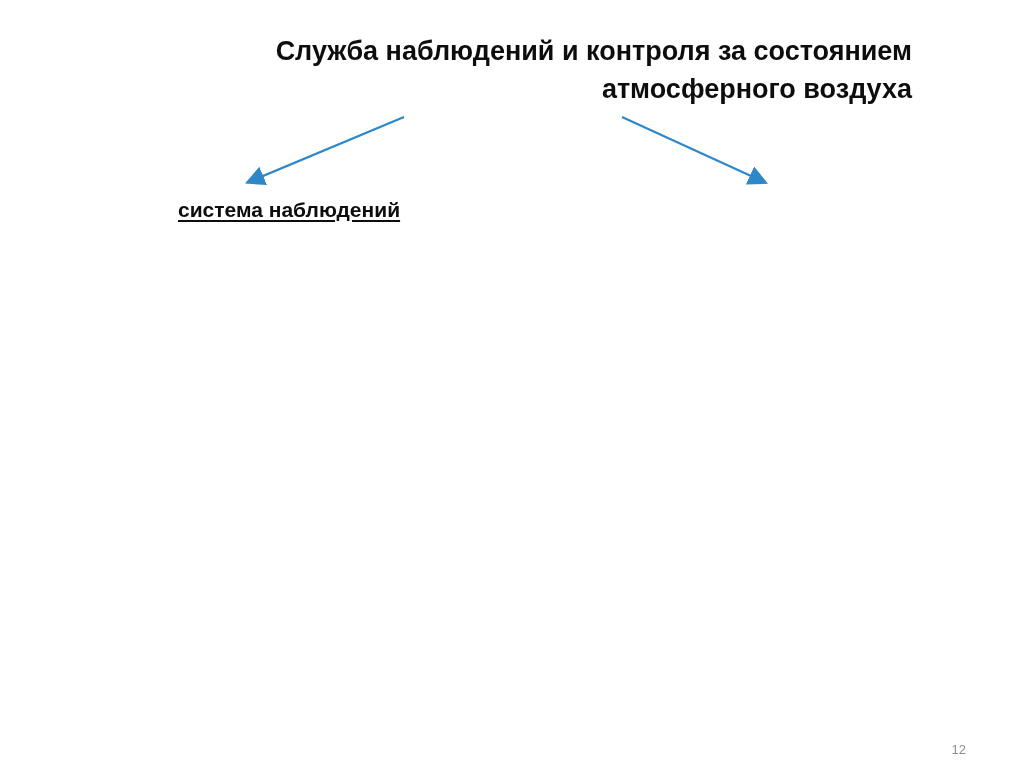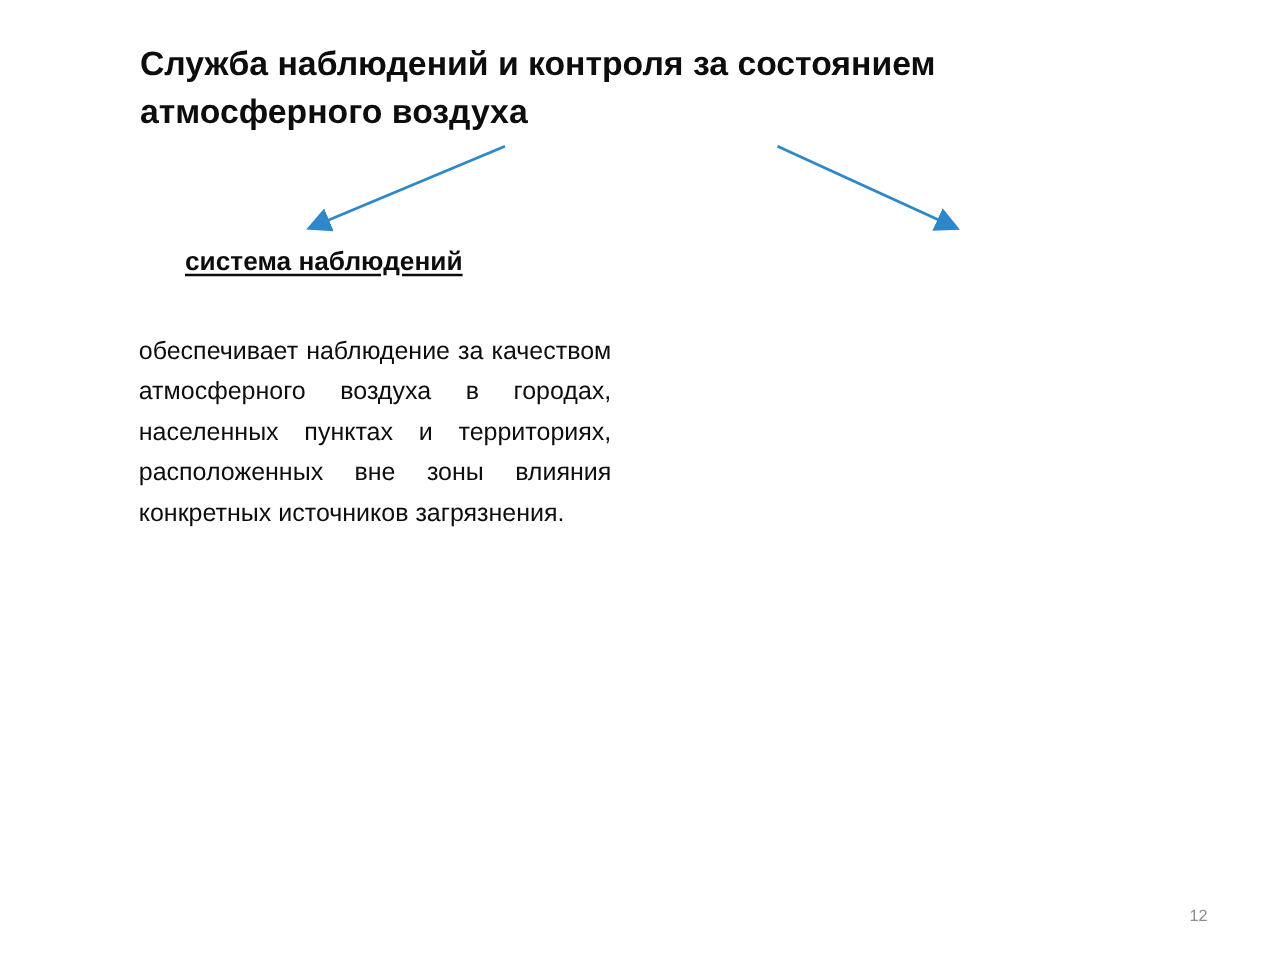--- a/index.html
+++ b/index.html
@@ -20,21 +20,21 @@
     position: absolute;
     inset: 0;
     background: #ffffff;
   }
 
   .title {
     position: absolute;
     left: 112px;
     top: 32px;
     width: 800px;
-    text-align: left;
+    text-align: right;
     font-size: 27px;
     font-weight: bold;
     line-height: 1.42;
     color: #0d0d0d;
   }
 
   .arrows {
     position: absolute;
     left: 0;
     top: 0;
@@ -44,39 +44,40 @@
   }
 
   .branch-head {
     position: absolute;
     font-size: 21px;
     font-weight: bold;
     text-decoration: underline;
     text-underline-offset: 3px;
     color: #0d0d0d;
     white-space: nowrap;
+    margin-left: 30px;
   }
   .branch-head.left  { left: 148px; top: 198px; }
   .branch-head.right { left: 655px; top: 198px; }
 
   .branch-body {
     position: absolute;
     font-size: 20px;
     line-height: 1.62;
     color: #0d0d0d;
     text-align: justify;
     text-align-last: left;
   }
   .branch-body.left  { left: 111px; top: 265px; width: 378px; }
   .branch-body.right { left: 601px; top: 265px; width: 342px; }
 
   .page-number {
     position: absolute;
     right: 58px;
-    bottom: 27px;
+    bottom: 10px;
     font-size: 13px;
     color: #8c8c8c;
   }
 </style>
 </head>
 <body>
 
 <div id="slide">
 
   <div class="title">Служба наблюдений и контроля за состоянием атмосферного воздуха</div>
@@ -89,19 +90,18 @@
       <marker id="arrowhead-right" markerWidth="9" markerHeight="9" refX="6" refY="4.5" orient="auto">
         <path d="M0,0 L9,4.5 L0,9 z" fill="#2e87c8"></path>
       </marker>
     </defs>
     <line x1="404" y1="117" x2="251" y2="181" stroke="#2e87c8" stroke-width="2.2" marker-end="url(#arrowhead-left)"></line>
     <line x1="622" y1="117" x2="762" y2="181" stroke="#2e87c8" stroke-width="2.2" marker-end="url(#arrowhead-right)"></line>
   </svg>
 
   <div class="branch-head left">система наблюдений</div>
 
-  <div class="branch-body left">обеспечивает наблюдение за качеством атмосферного воздуха в городах, населенных пунктах и территориях, расположенных вне зоны влияния конкретных источников загрязнения.</div>
 
 
 
   <div class="page-number">12</div>
 
 </div>
 
 </body></html>

